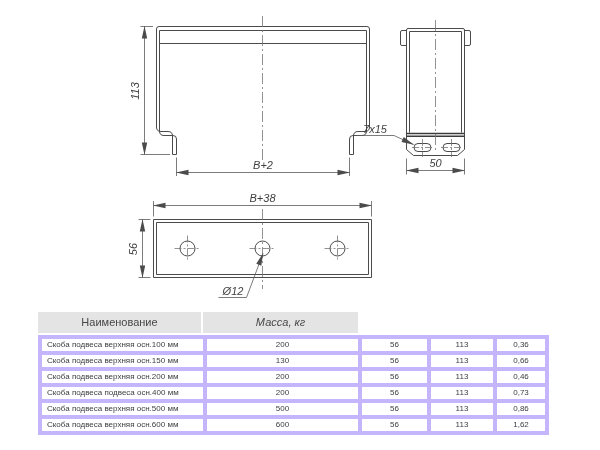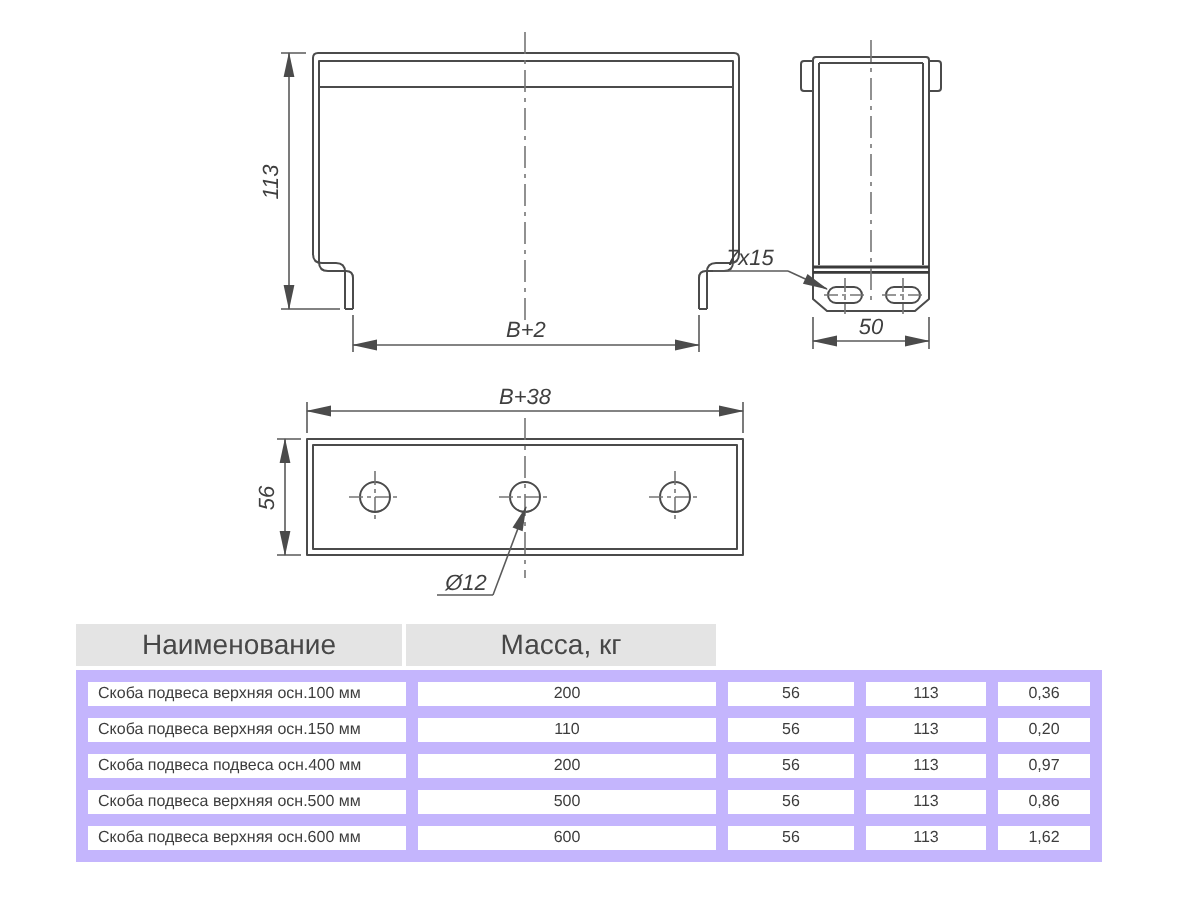--- a/index.html
+++ b/index.html
@@ -8,26 +8,26 @@
   #drawing{position:absolute;left:0;top:0;}
   svg .ol{fill:none;stroke:#4b4b4b;stroke-width:1;stroke-linejoin:round;}
   svg .thick{fill:none;stroke:#3a3a3a;stroke-width:1.4;}
   svg .thin{fill:none;stroke:#5a5a5a;stroke-width:0.8;}
   svg .cl{fill:none;stroke:#767676;stroke-width:0.8;stroke-dasharray:11 3 2 3;}
   svg .cls{fill:none;stroke:#767676;stroke-width:0.8;stroke-dasharray:7 2 2 2;}
   svg text.dim{font:italic 11px "Liberation Sans",sans-serif;fill:#3f3f3f;}
   
   #spec{position:absolute;left:38px;top:312px;width:507px;}
   .thead{display:grid;grid-template-columns:165px 155px 69px 66px 52px;height:21px;}
-  .th{background:#e4e4e4;color:#474747;font-size:14px;display:flex;align-items:center;
+  .th{background:#e4e4e4;color:#474747;font-size:11px;display:flex;align-items:center;
       justify-content:center;text-align:center;line-height:9px;border-right:2px solid #fff;
       box-sizing:border-box;}
-  .th:last-child{border-right:none;}
+  .th:last-child{border-right:none;font-style:italic;}
   table.tb{border-collapse:collapse;table-layout:fixed;width:507px;margin-top:2px;}
-  table.tb td{border:6px solid #c4b5fd;height:12px;font-size:8px;color:#3d3d3d;
+  table.tb td{border:4px solid #c4b5fd;height:12px;font-size:8px;color:#3d3d3d;
       padding:0;text-align:center;vertical-align:middle;line-height:10px;
       white-space:nowrap;overflow:hidden;}
   table.tb td.name{text-align:left;padding-left:5px;}
 </style>
 </head>
 <body>
 
 <div id="page">
 
   <svg id="drawing" width="600" height="310" viewBox="0 0 600 310">
@@ -143,31 +143,38 @@
       <tbody>
         <tr>
           <td class="name">Скоба подвеса верхняя осн.100 мм</td>
           <td>200</td>
           <td>56</td>
           <td>113</td>
           <td>0,36</td>
         </tr>
         <tr>
           <td class="name">Скоба подвеса верхняя осн.150 мм</td>
-          <td>110</td>
+          <td>130</td>
           <td>56</td>
           <td>113</td>
-          <td>0,20</td>
+          <td>0,66</td>
+        </tr>
+        <tr>
+          <td class="name">Скоба подвеса верхняя осн.200 мм</td>
+          <td>200</td>
+          <td>56</td>
+          <td>113</td>
+          <td>0,46</td>
         </tr>
         <tr>
           <td class="name">Скоба подвеса подвеса осн.400 мм</td>
           <td>200</td>
           <td>56</td>
           <td>113</td>
-          <td>0,97</td>
+          <td>0,73</td>
         </tr>
         <tr>
           <td class="name">Скоба подвеса верхняя осн.500 мм</td>
           <td>500</td>
           <td>56</td>
           <td>113</td>
           <td>0,86</td>
         </tr>
         <tr>
           <td class="name">Скоба подвеса верхняя осн.600 мм</td>

